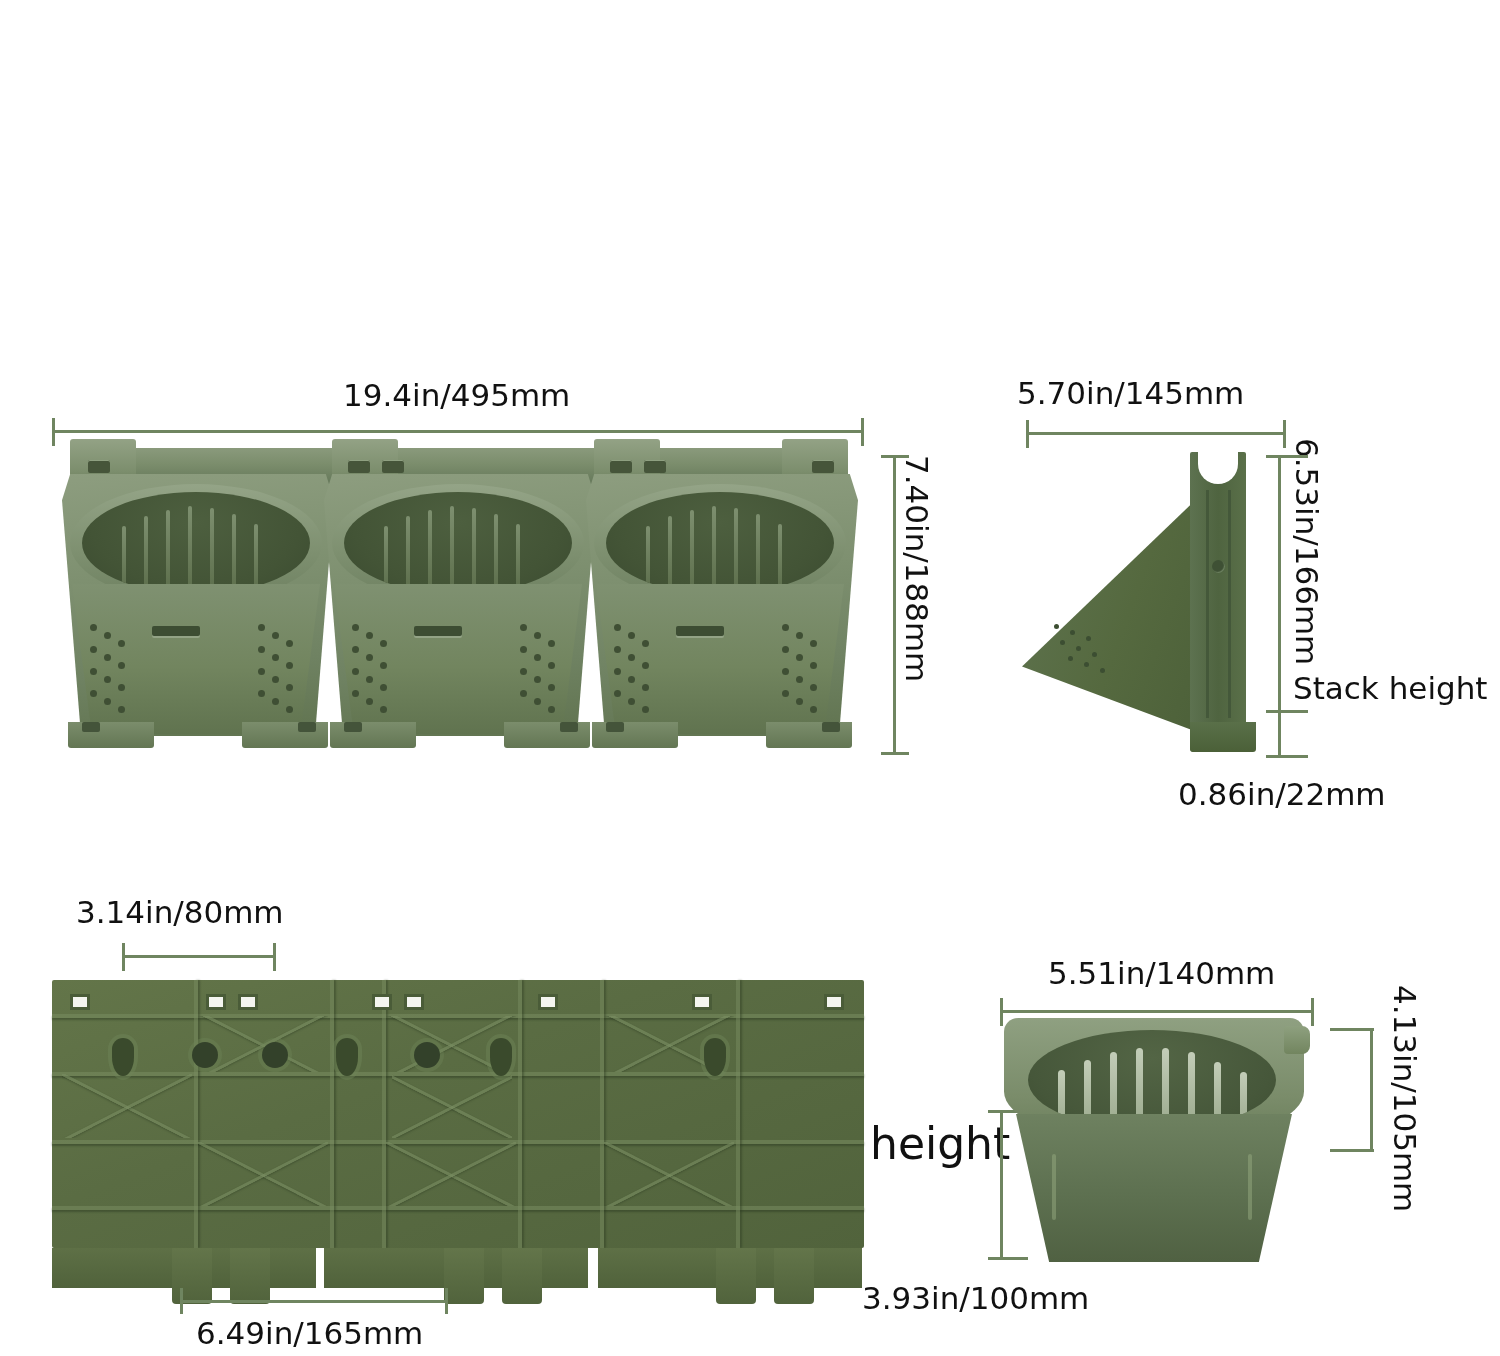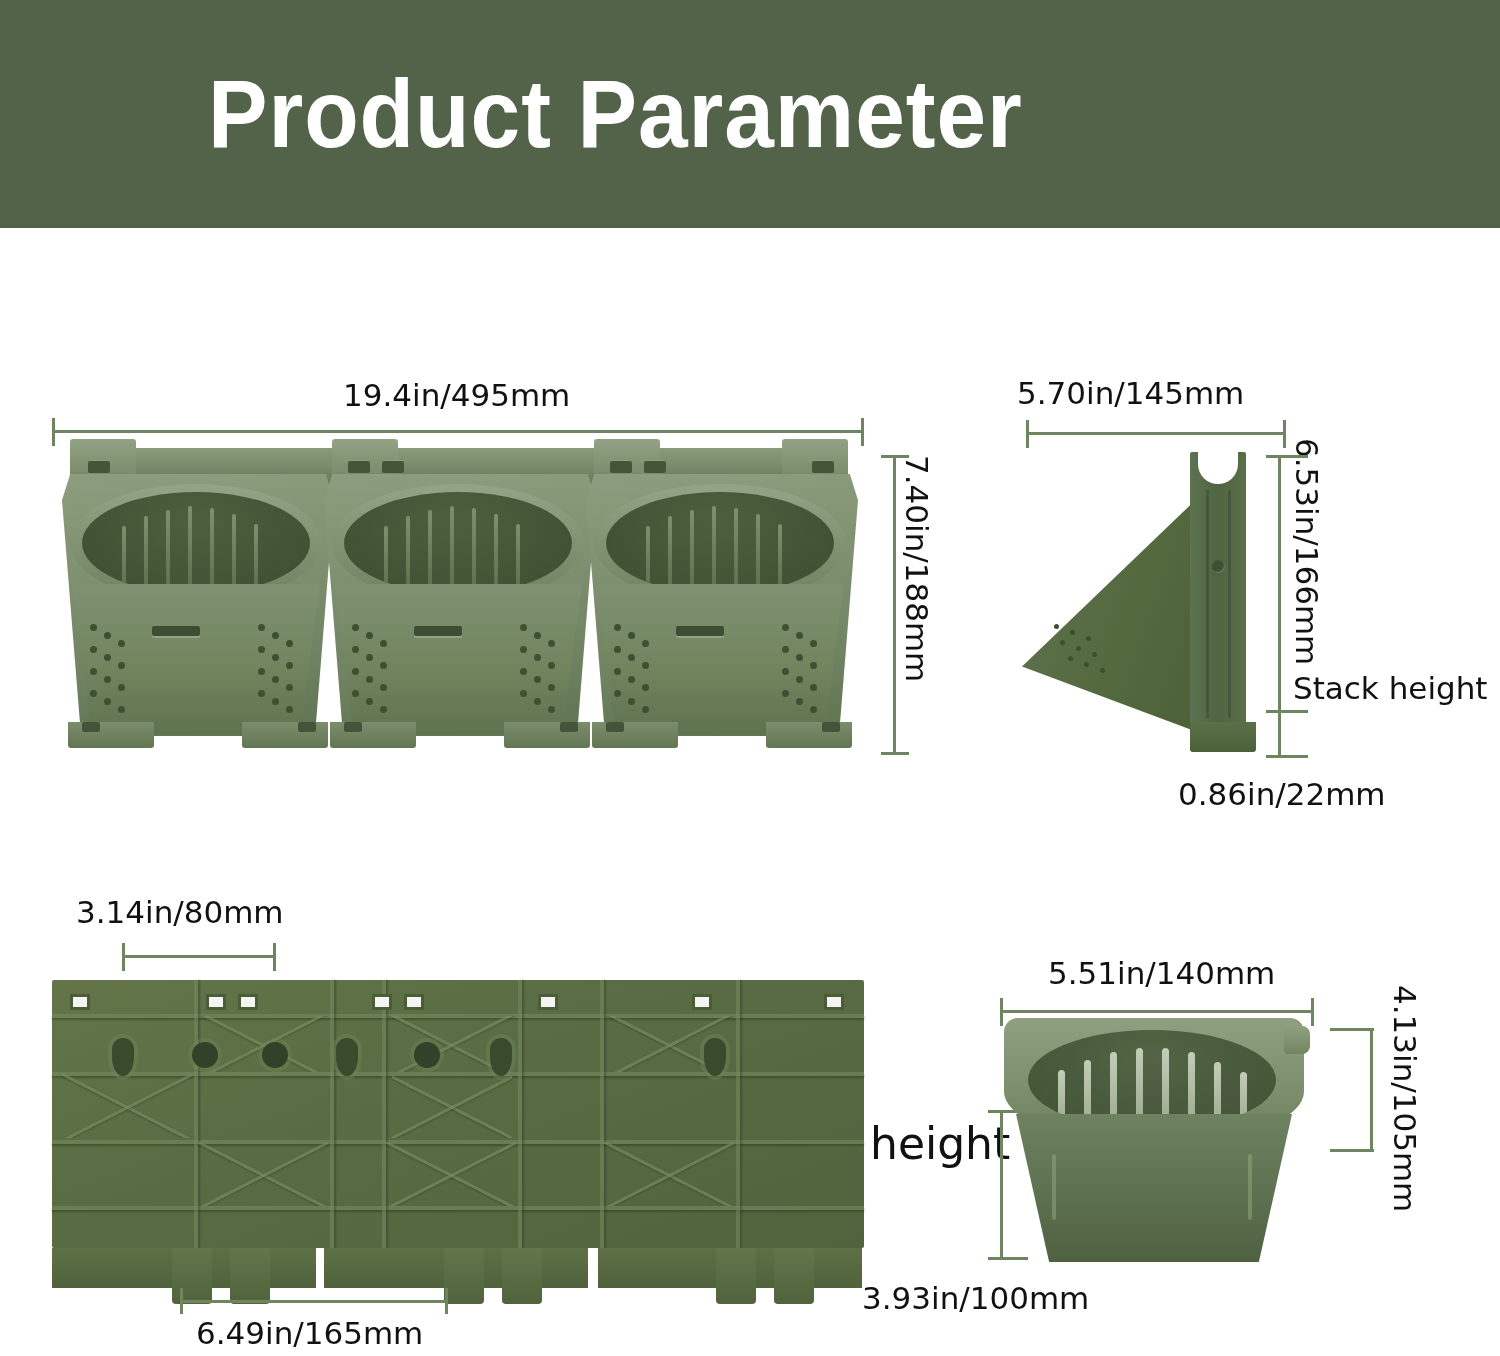--- a/index.html
+++ b/index.html
@@ -244,23 +244,20 @@
     position: absolute; right: -6px; top: 8px; width: 26px; height: 28px;
     background: linear-gradient(180deg,#8ea07f 0%, #72855f 100%);
     border-radius: 4px 8px 8px 4px;
   }
 </style>
 </head>
 <body>
 
 <div id="page">
 
-  <div class="header-band">
-    <div class="header-title">Product Parameter</div>
-  </div>
 
   <div class="dimtext" style="left:343px; top:380px;">19.4in/495mm</div>
   <div class="hline" style="left:52px; top:430px; width:812px;"></div>
   <div class="tick-v" style="left:52px; top:418px; height:28px;"></div>
   <div class="tick-v" style="left:861px; top:418px; height:28px;"></div>
 
   <div class="dimtext vert" style="left:932px; top:455px;">7.40in/188mm</div>
   <div class="vline" style="left:893px; top:455px; height:300px;"></div>
   <div class="tick-h" style="left:881px; top:455px; width:28px;"></div>
   <div class="tick-h" style="left:881px; top:752px; width:28px;"></div>

